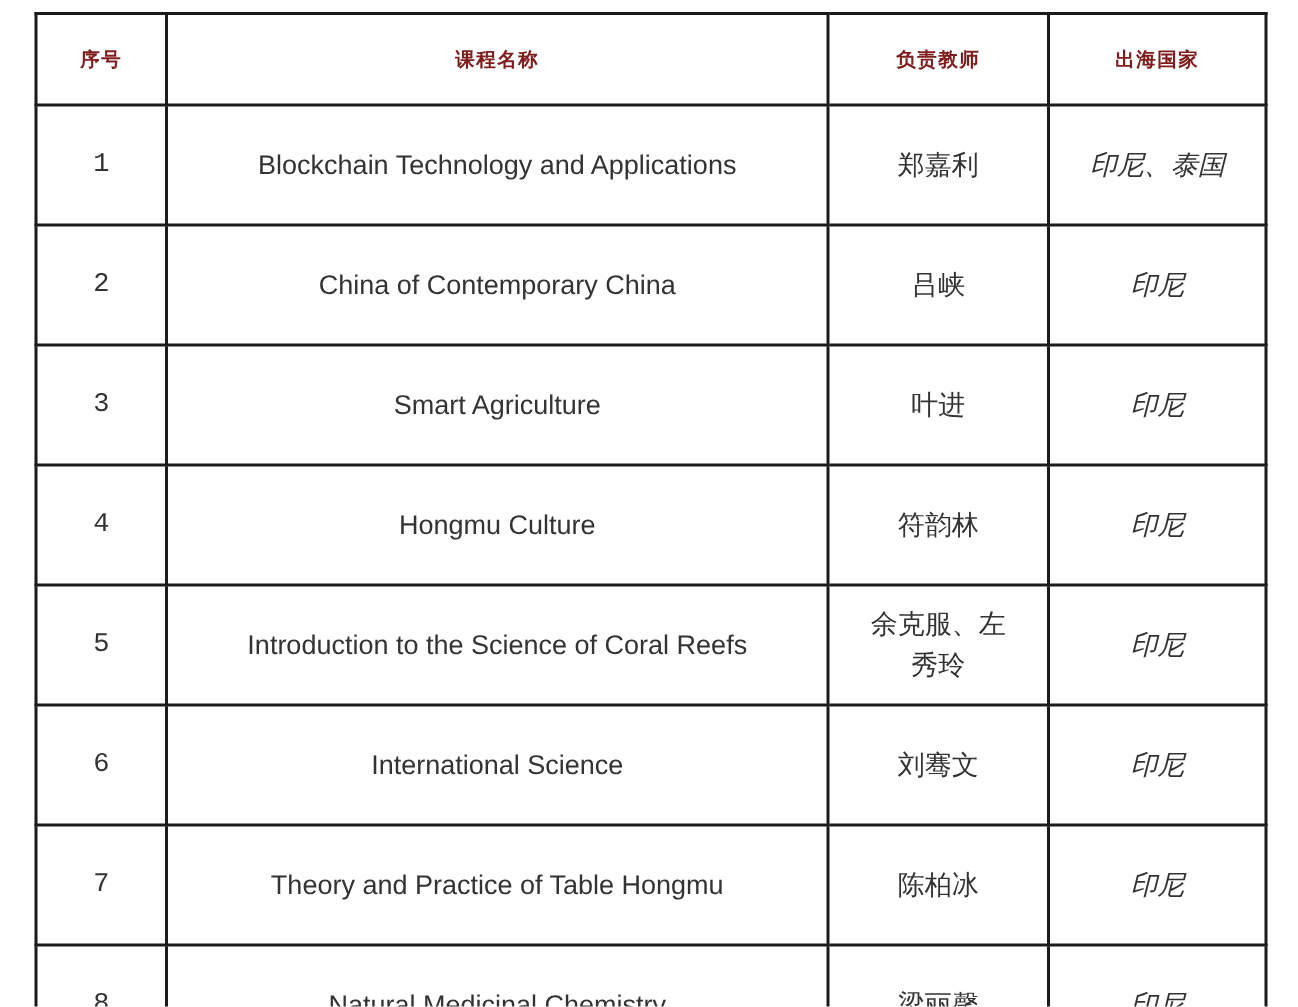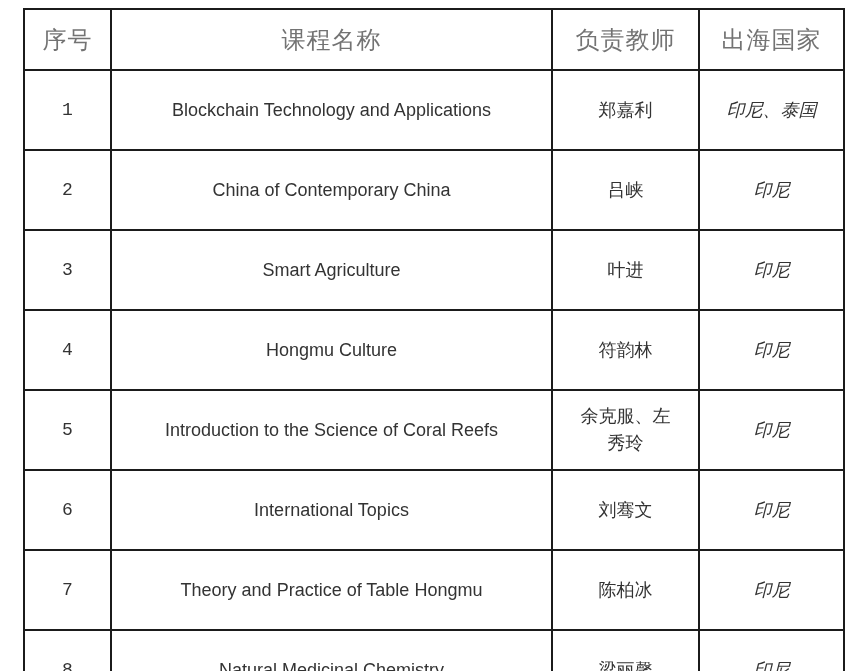--- a/index.html
+++ b/index.html
@@ -41,23 +41,23 @@
   table.mooc-table th,
   table.mooc-table td {
     border: 2px solid #1b1b1b;
     text-align: center;
     vertical-align: middle;
     overflow: hidden;
   }
   table.mooc-table th {
     height: 57px;
     font-family: "Liberation Sans", sans-serif;
-    font-weight: normal;
-    font-size: 24px;
-    color: #737373;
+    font-weight: bold;
+    font-size: 13px;
+    color: #7f1d1d;
     letter-spacing: 1px;
   }
   table.mooc-table td {
     height: 66px;
     font-size: 18px;
     color: #333333;
   }
   td.cell-no {
     font-family: "Liberation Mono", monospace;
     font-size: 17px;
@@ -127,21 +127,21 @@
         <td class="cell-country">印尼</td>
       </tr>
       <tr>
         <td class="cell-no">5</td>
         <td class="cell-course">Introduction to the Science of Coral Reefs</td>
         <td class="cell-teacher">余克服、左秀玲</td>
         <td class="cell-country">印尼</td>
       </tr>
       <tr>
         <td class="cell-no">6</td>
-        <td class="cell-course">International Topics</td>
+        <td class="cell-course">International Science</td>
         <td class="cell-teacher">刘骞文</td>
         <td class="cell-country">印尼</td>
       </tr>
       <tr>
         <td class="cell-no">7</td>
         <td class="cell-course">Theory and Practice of Table Hongmu</td>
         <td class="cell-teacher">陈柏冰</td>
         <td class="cell-country">印尼</td>
       </tr>
       <tr>

